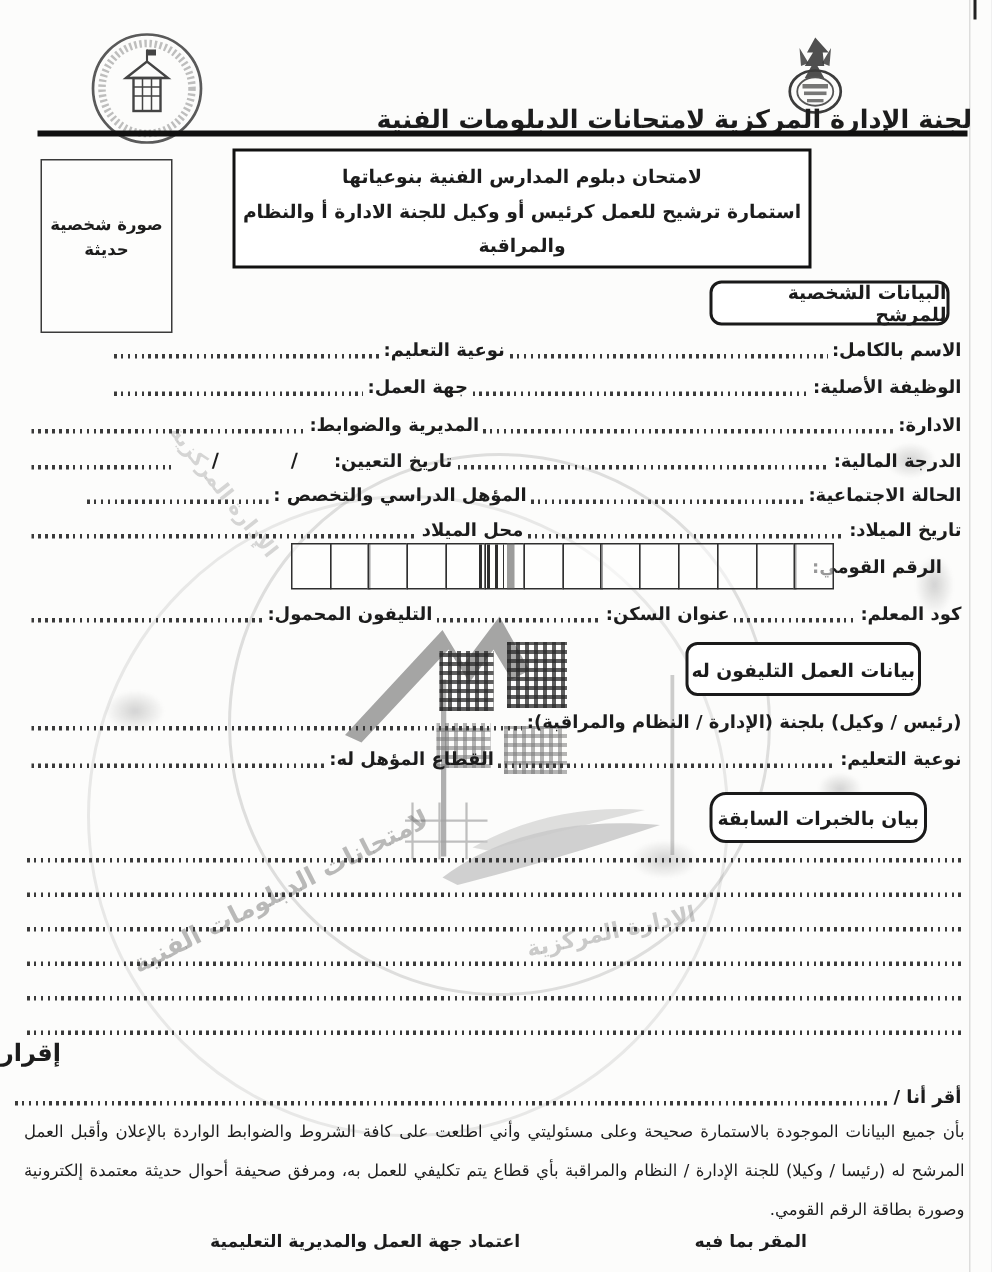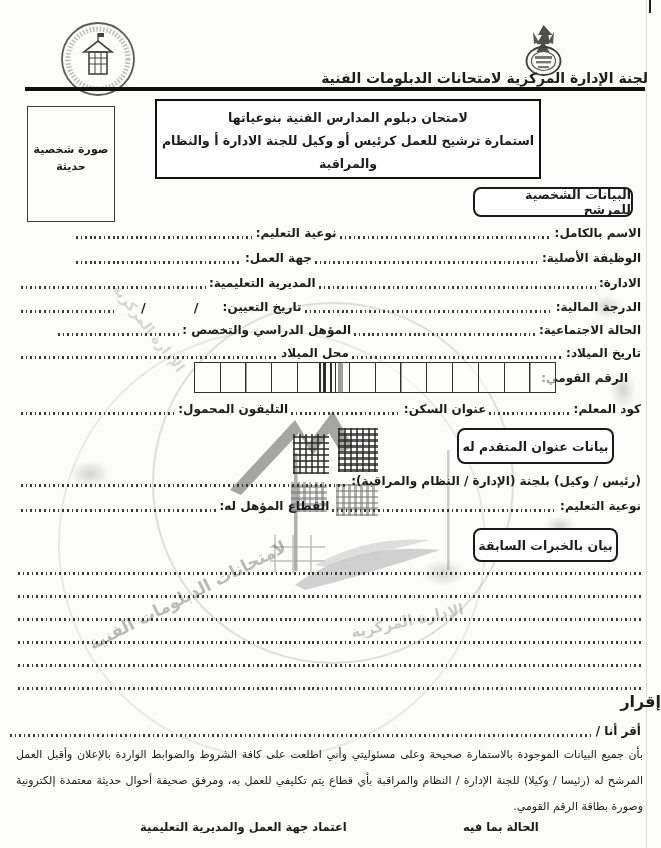--- a/index.html
+++ b/index.html
@@ -14,21 +14,21 @@
   .dots{height:3px;align-self:flex-end;margin:0 3px 3px 3px;
     background:repeating-linear-gradient(90deg,#3a3a3a 0 1.7px,transparent 1.7px 4.6px);}
   .xline{position:absolute;height:3px;
     background:repeating-linear-gradient(90deg,#3a3a3a 0 1.7px,transparent 1.7px 4.6px);}
   .boxhdr{
     position:absolute;border:2px solid #1a1a1a;border-radius:8px;
     display:flex;align-items:center;justify-content:center;
     font-size:12.5px;font-weight:700;background:#fff;z-index:4;
   }
   
-  .org-title{position:absolute;top:70px;right:13px;font-size:14px;font-weight:700;white-space:nowrap;}
+  .org-title{position:absolute;top:70px;right:13px;font-size:17px;font-weight:700;white-space:nowrap;}
   .top-rule{position:absolute;top:87px;left:25px;right:16px;height:3.5px;background:#101010;}
   .corner-tick{position:absolute;top:0;right:10px;width:2.5px;height:13px;background:#222;}
   .scan-line{position:absolute;top:0;bottom:0;right:14px;width:1px;background:rgba(0,0,0,.12);}
   .seal-left{position:absolute;top:20px;left:59px;width:78px;height:78px;}
   .emblem-right{position:absolute;top:22px;left:515px;width:57px;height:57px;}
   
   .photo-box{
     position:absolute;top:106px;left:27px;width:88px;height:116px;
     border:1.6px solid #3a3a3a;text-align:center;font-size:11px;font-weight:700;
     padding-top:34px;box-sizing:border-box;line-height:17px;background:#fdfdfc;
@@ -40,21 +40,21 @@
     text-align:center;font-size:12.5px;font-weight:700;line-height:23px;padding-top:5px;
   }
   
   .id-cells{position:absolute;top:362px;left:195px;display:flex;direction:ltr;z-index:3;}
   .id-cell{width:25px;height:29px;border:1.2px solid #2f2f2f;margin-left:-1.2px;background:rgba(255,255,255,.55);}
   .id-smudge{position:absolute;top:363px;left:319px;width:17px;height:29px;z-index:3;opacity:.9;
     background:repeating-linear-gradient(90deg,#161616 0 2px,transparent 2px 5.5px);}
   .id-smudge2{position:absolute;top:362px;left:338px;width:5px;height:31px;z-index:3;background:rgba(90,90,90,.6);}
   .slash{font-size:13px;font-weight:700;margin:0 24px;line-height:17px;}
   
-  .decl-title{position:absolute;top:692px;left:0;right:0;text-align:right;
+  .decl-title{position:absolute;top:692px;left:0;right:0;text-align:left;
     font-size:16px;font-weight:700;}
   .decl-body{position:absolute;top:742px;left:16px;right:18px;
     font-size:11px;font-weight:400;line-height:26px;text-align:justify;}
   .sig{position:absolute;top:820px;font-size:11.5px;font-weight:700;white-space:nowrap;}
   
   .wm{position:absolute;pointer-events:none;}
   .wm-circle{border-radius:50%;}
   .kufic{position:absolute;
     background-image:repeating-linear-gradient(0deg,currentColor 0 2.5px,transparent 2.5px 6px),
                      repeating-linear-gradient(90deg,currentColor 0 2.5px,transparent 2.5px 6px);}
@@ -151,21 +151,21 @@
   <div class="row" style="top:249px;left:73px;right:20px;">
     <span class="lbl">الوظيفة الأصلية:</span>
     <div class="dots" style="flex:1.35;"></div>
     <span class="lbl">جهة العمل:</span>
     <div class="dots" style="flex:1;"></div>
   </div>
 
   <div class="row" style="top:274px;left:18px;right:20px;">
     <span class="lbl">الادارة:</span>
     <div class="dots" style="flex:1.5;"></div>
-    <span class="lbl">المديرية التعليمية:</span>
+    <span class="lbl">المديرية والضوابط:</span>
     <div class="dots" style="flex:1;"></div>
   </div>
 
   <div class="row" style="top:298px;left:18px;right:20px;">
     <span class="lbl">الدرجة المالية:</span>
     <div class="dots" style="flex:2.4;"></div>
     <span class="lbl">تاريخ التعيين:</span>
     <span class="slash">/</span>
     <span class="slash">/</span>
     <div class="dots" style="flex:0.9;"></div>
@@ -210,51 +210,51 @@
   <div class="row" style="top:400px;left:18px;right:20px;">
     <span class="lbl">كود المعلم:</span>
     <div class="dots" style="flex:1;"></div>
     <span class="lbl">عنوان السكن:</span>
     <div class="dots" style="flex:1.35;"></div>
     <span class="lbl">التليفون المحمول:</span>
     <div class="dots" style="flex:1.9;"></div>
   </div>
 
   <div class="boxhdr" style="top:428px;left:457px;width:153px;height:32px;">
-    <span>بيانات عنوان المتقدم له</span>
+    <span>بيانات العمل التليفون له</span>
   </div>
 
   <div class="row" style="top:472px;left:18px;right:20px;">
     <span class="lbl">(رئيس / وكيل) بلجنة (الإدارة / النظام والمراقبة):</span>
     <div class="dots" style="flex:1;"></div>
   </div>
 
   <div class="row" style="top:497px;left:18px;right:20px;">
     <span class="lbl">نوعية التعليم:</span>
     <div class="dots" style="flex:1.15;"></div>
     <span class="lbl">القطاع المؤهل له:</span>
     <div class="dots" style="flex:1;"></div>
   </div>
 
-  <div class="boxhdr" style="top:528px;left:473px;width:141px;height:30px;">
+  <div class="boxhdr" style="top:528px;left:473px;width:141px;height:30px;border-radius:11px;">
     <span>بيان بالخبرات السابقة</span>
   </div>
 
   <div class="xline" style="top:572px;left:18px;right:20px;"></div>
   <div class="xline" style="top:595px;left:18px;right:20px;"></div>
   <div class="xline" style="top:618px;left:18px;right:20px;"></div>
   <div class="xline" style="top:641px;left:18px;right:20px;"></div>
   <div class="xline" style="top:664px;left:18px;right:20px;"></div>
   <div class="xline" style="top:687px;left:18px;right:20px;"></div>
 
   <div class="decl-title">إقرار</div>
 
   <div class="row" style="top:722px;left:7px;right:20px;">
     <span class="lbl">أقر أنا /</span>
     <div class="dots" style="flex:1;"></div>
   </div>
 
   <div class="decl-body">بأن جميع البيانات الموجودة بالاستمارة صحيحة وعلى مسئوليتي وأني اطلعت على كافة الشروط والضوابط الواردة بالإعلان وأقبل العمل المرشح له (رئيسا / وكيلا) للجنة الإدارة / النظام والمراقبة بأي قطاع يتم تكليفي للعمل به، ومرفق صحيفة أحوال حديثة معتمدة إلكترونية وصورة بطاقة الرقم القومي.</div>
 
-  <div class="sig" style="left:463px;">الحالة بما فيه</div>
+  <div class="sig" style="left:463px;">المقر بما فيه</div>
   <div class="sig" style="left:140px;">اعتماد جهة العمل والمديرية التعليمية</div>
 
 </div>
 
 </body></html>

